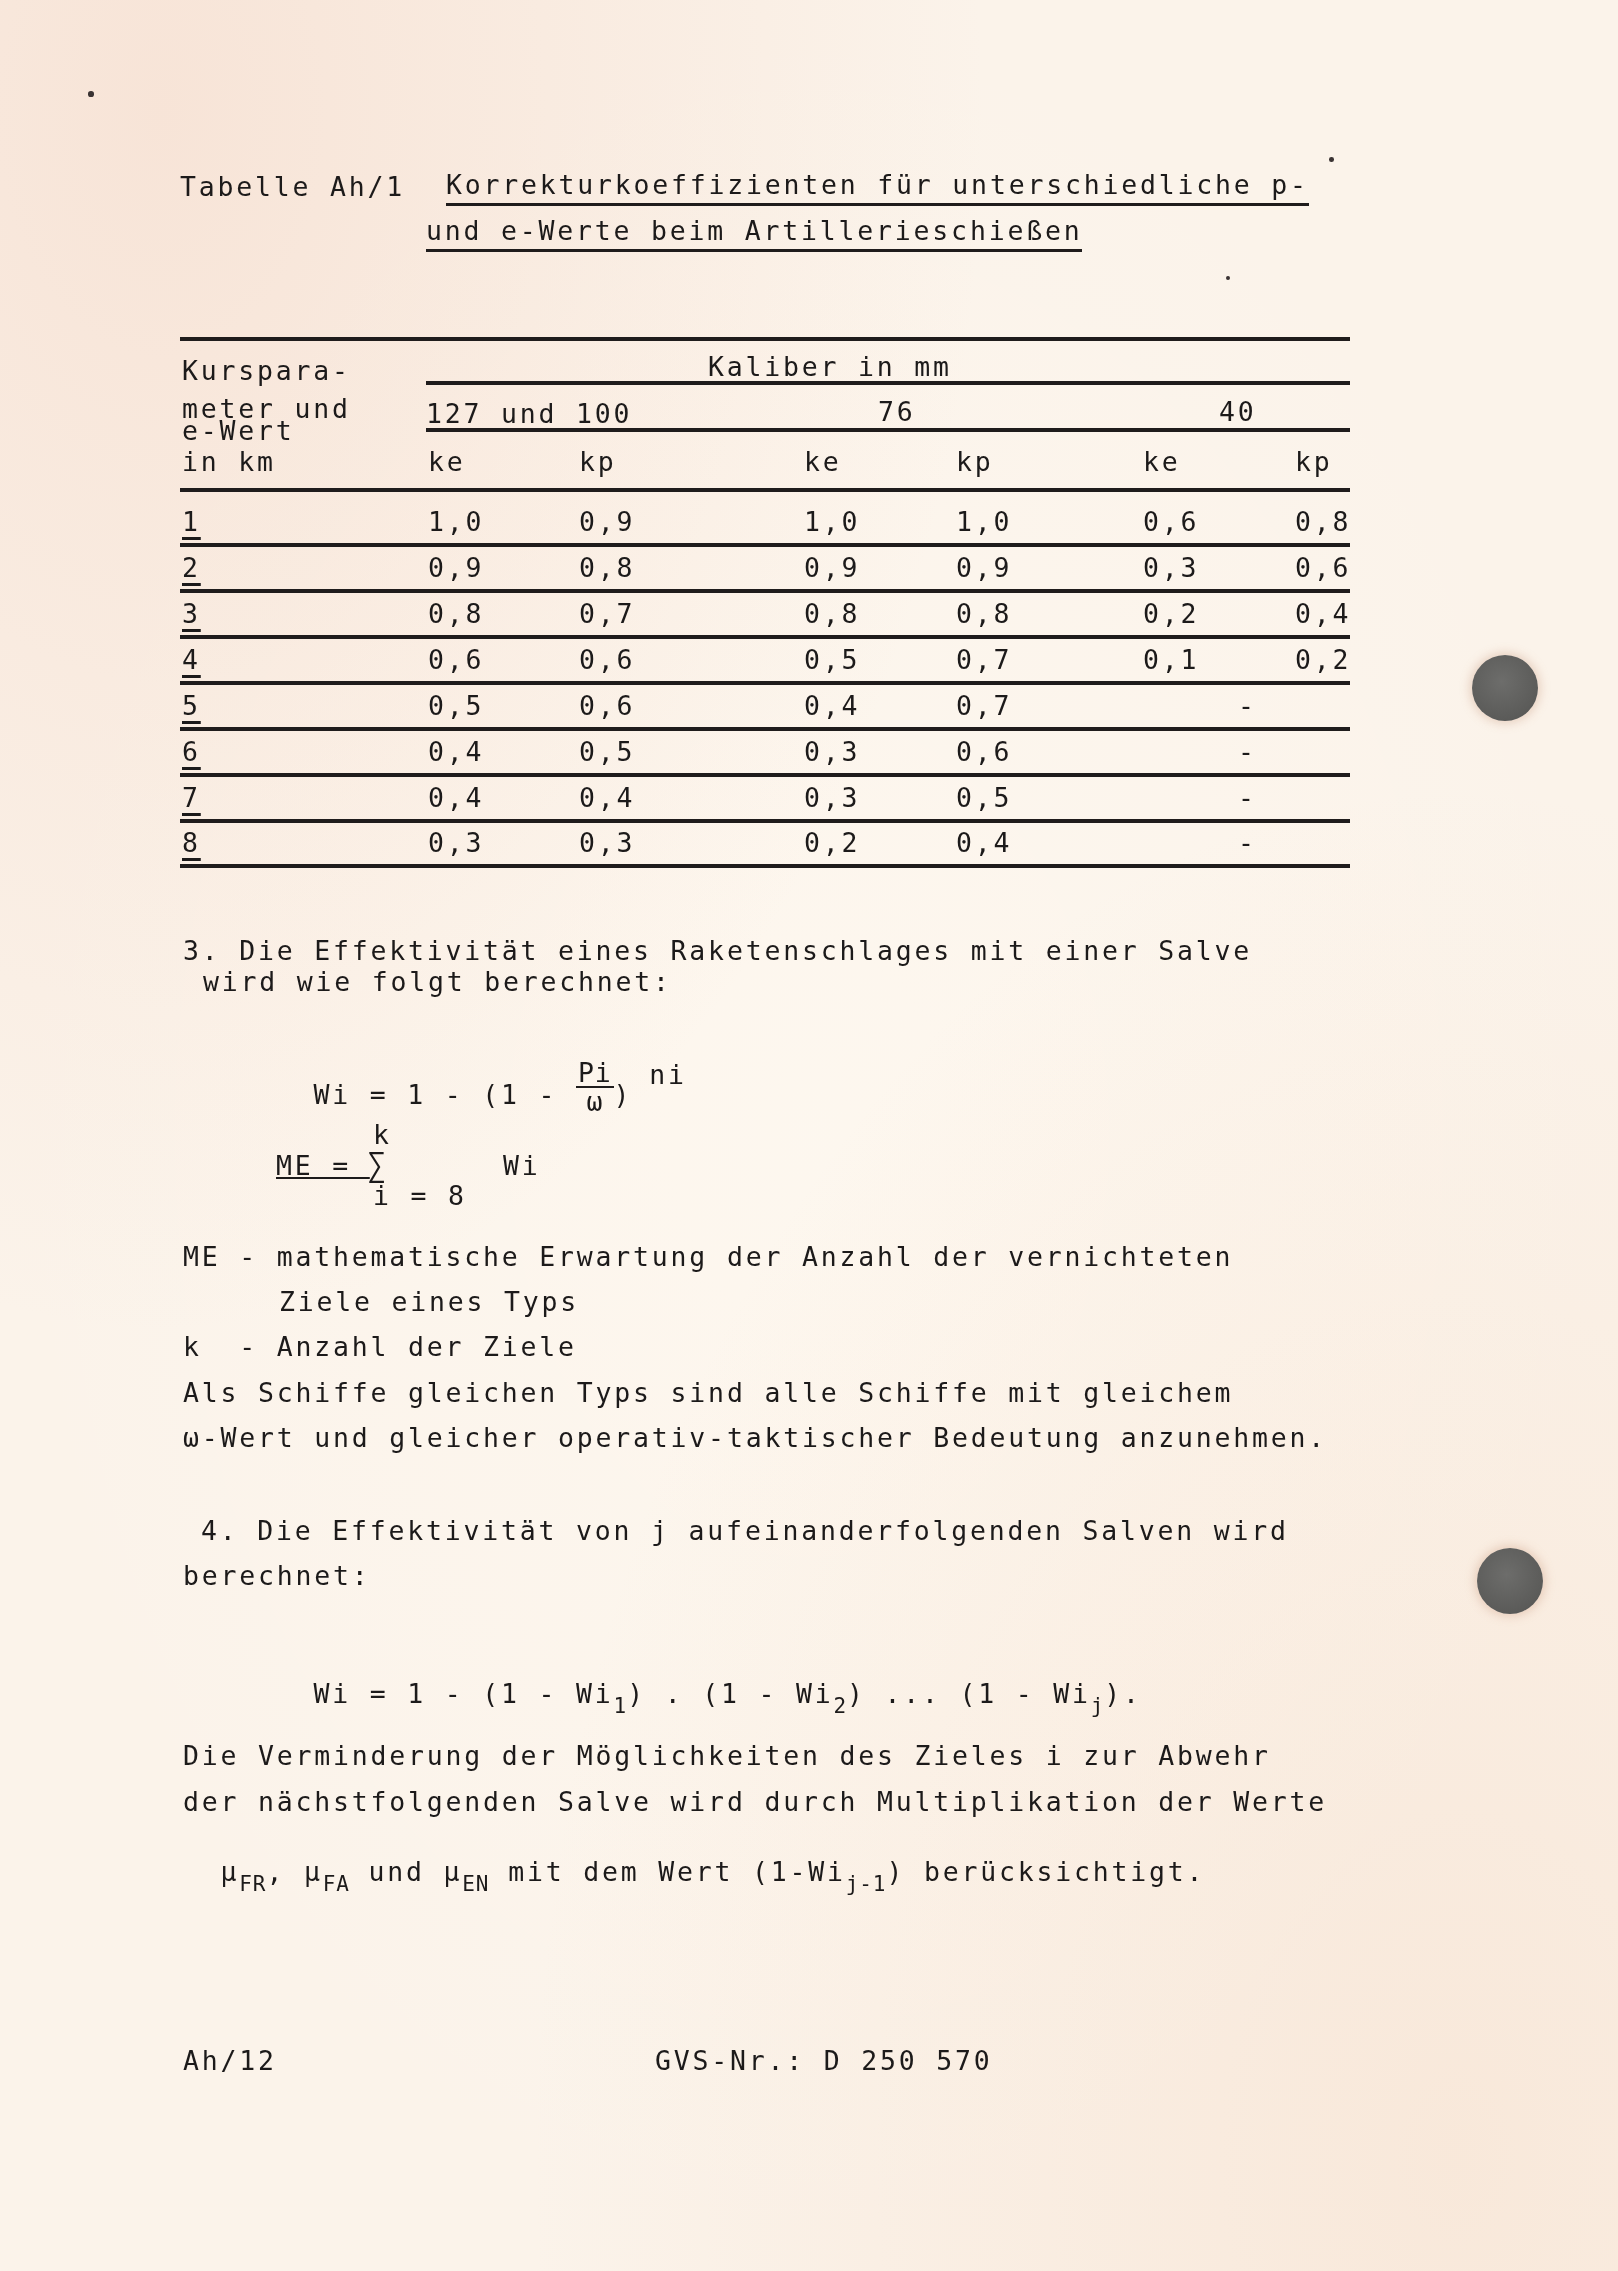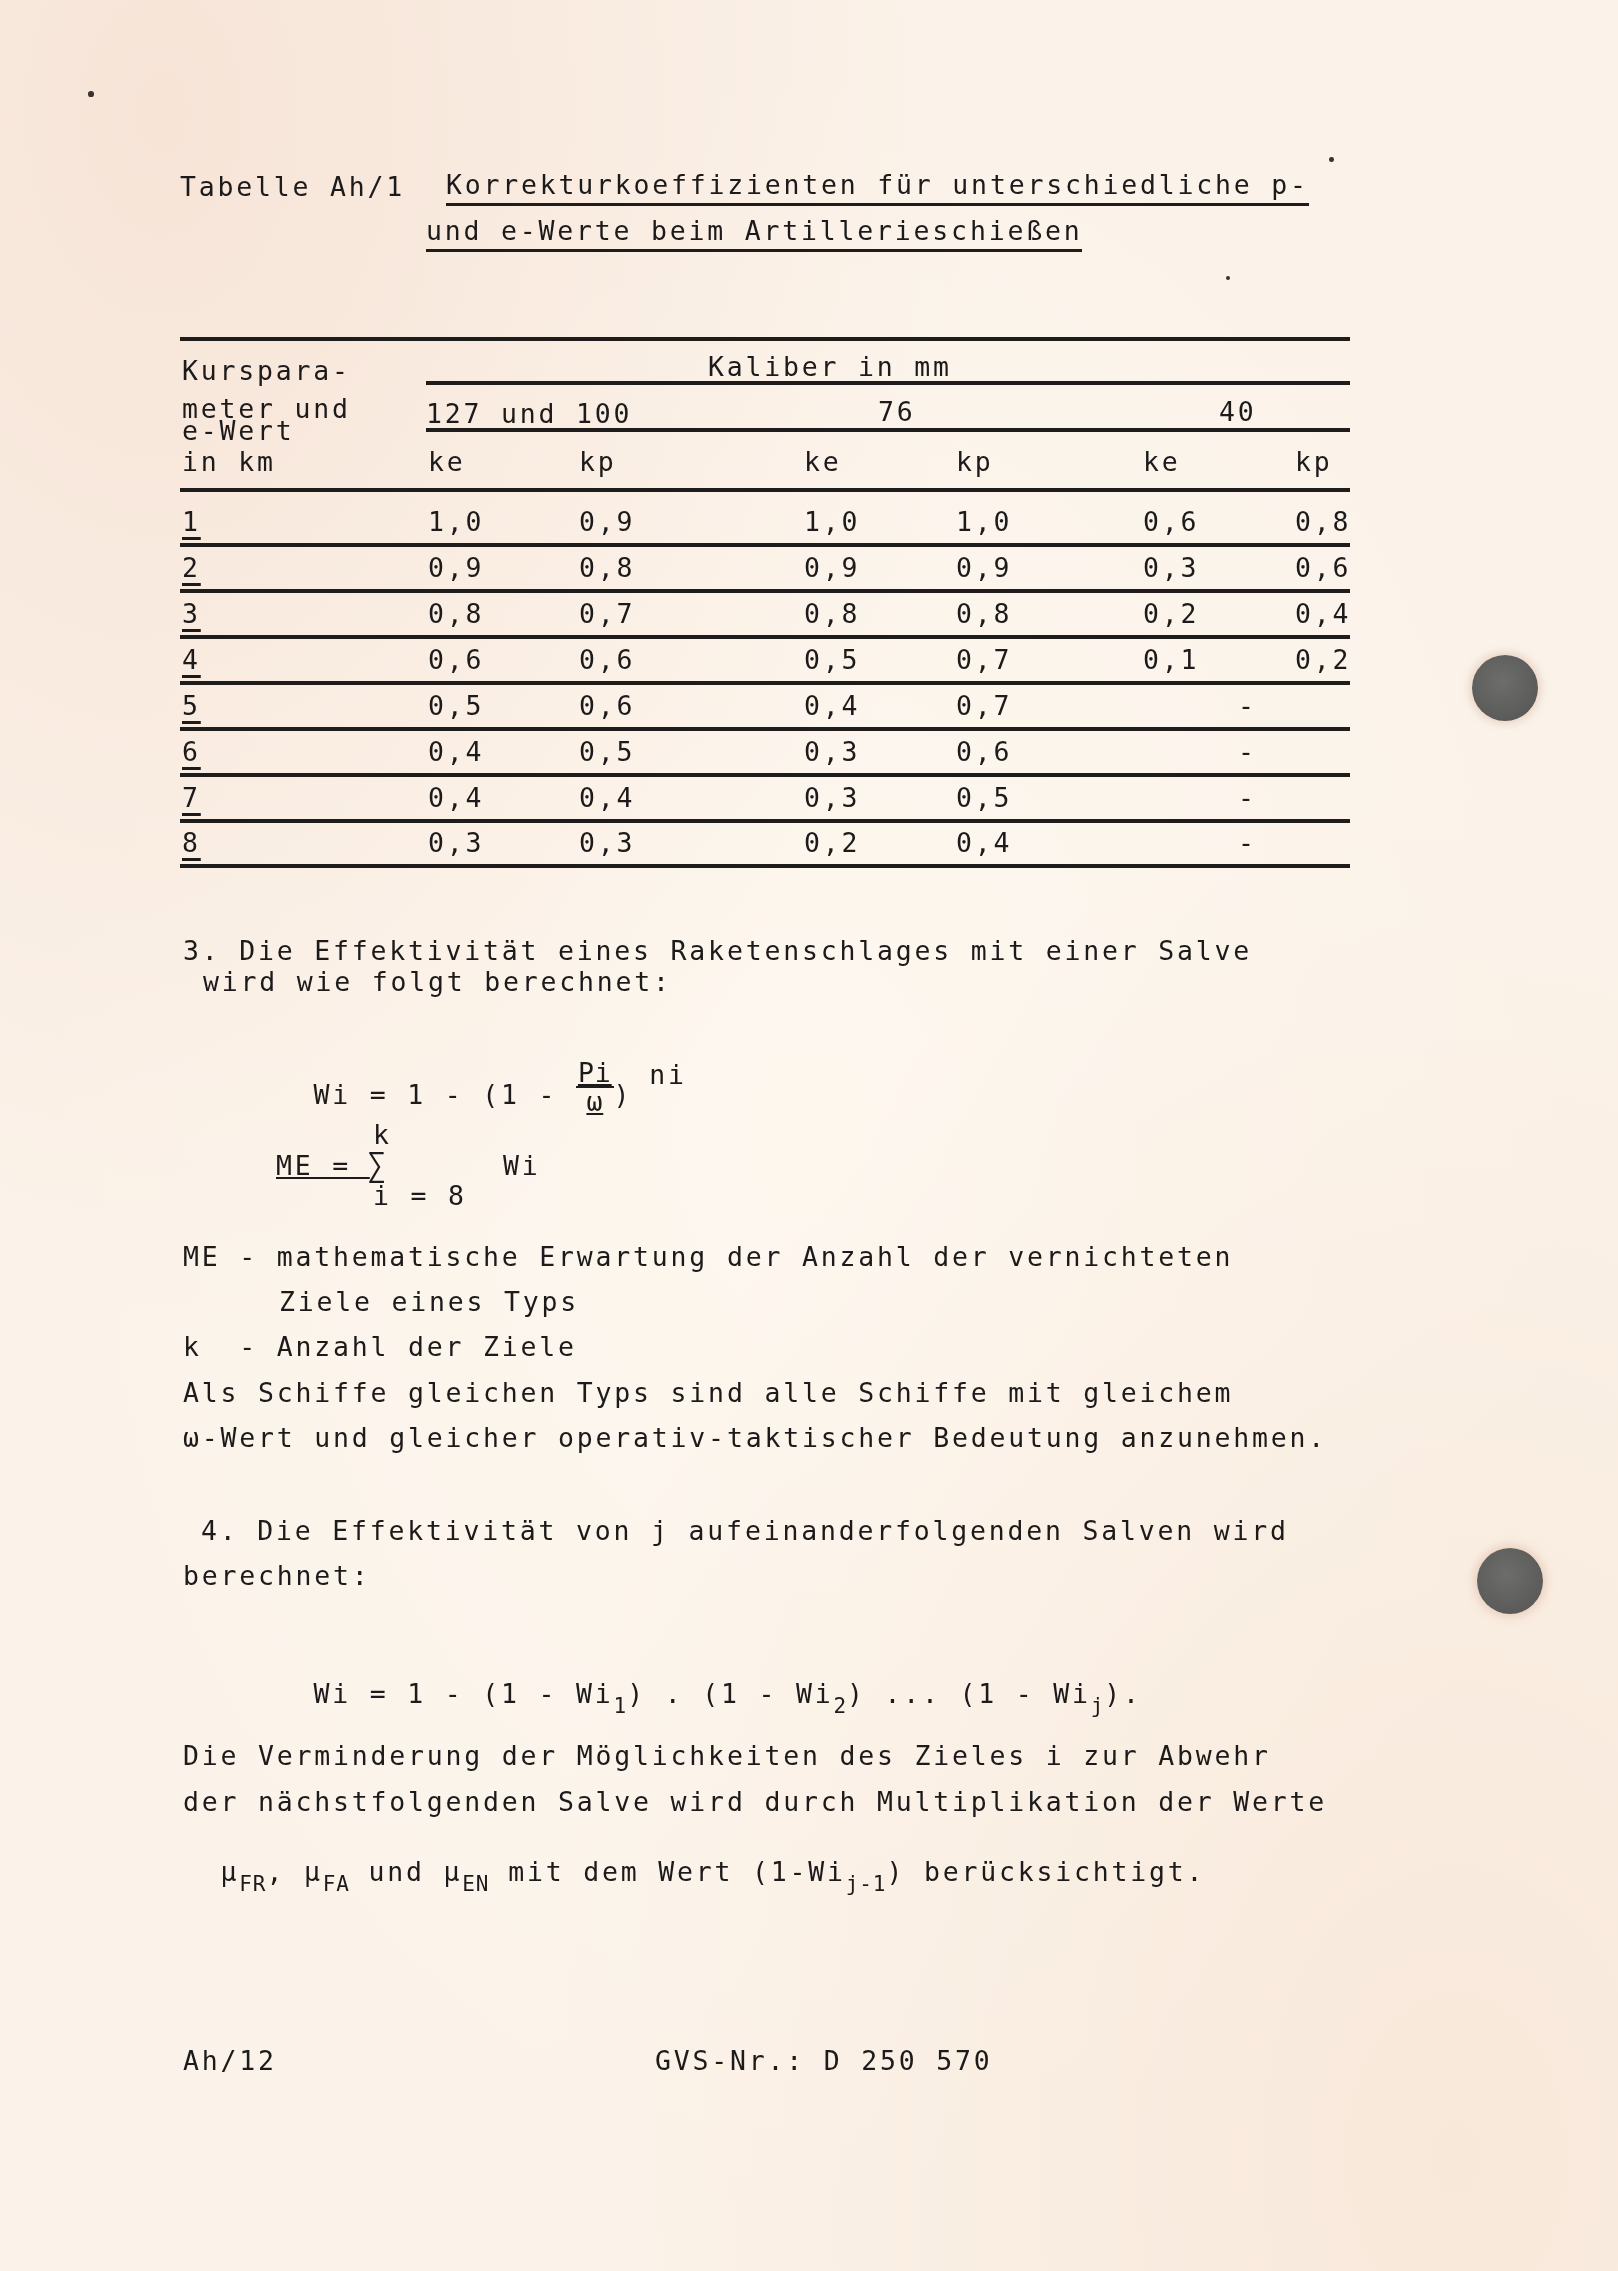--- a/index.html
+++ b/index.html
@@ -123,21 +123,21 @@
     <div class="cell" style="left: 804px; top: 830px;">0,2</div>
     <div class="cell" style="left: 956px; top: 830px;">0,4</div>
     <div class="cell" style="left: 1238px; top: 830px;">-</div>
     <div class="rule" style="left: 180px; width: 1170px; top: 864px;"></div>
   </div>
 
 <div class="txt" style="left:183px;top:938px;">3. Die Effektivität eines Raketenschlages mit einer Salve</div>
 <div class="txt" style="left:183px;top:969px;margin-left:20px;">wird wie folgt berechnet:</div>
 
 <div class="txt" style="left:276px;top:1049px;">
-  <span>Wi = 1 - (1 - </span><span class="frac" style="margin-top:-17px;text-decoration:underline;"><span class="num">Pi</span><span class="den">ω</span></span><span>)</span><span style="position:relative;top:-19px;margin-left:17px;">ni</span>
+  <span>Wi = 1 - (1 - </span><span class="frac" style="margin-top:-17px;"><span class="num">Pi</span><span class="den">ω</span></span><span>)</span><span style="position:relative;top:-19px;margin-left:17px;">ni</span>
 </div>
 
 <div class="txt" style="left:373px;top:1122px;">k</div>
 <div class="txt" style="left:276px;top:1153px;text-decoration:underline;">ME = </div>
 <div class="txt" style="left:367px;top:1149px;font-size:32px;">∑</div>
 <div class="txt" style="left:503px;top:1153px;">Wi</div>
 <div class="txt" style="left:373px;top:1183px;">i = 8</div>
 
 <div class="txt" style="left:183px;top:1244px;">ME - mathematische Erwartung der Anzahl der vernichteten</div>
 <div class="txt" style="left:279px;top:1289px;">Ziele eines Typs</div>

